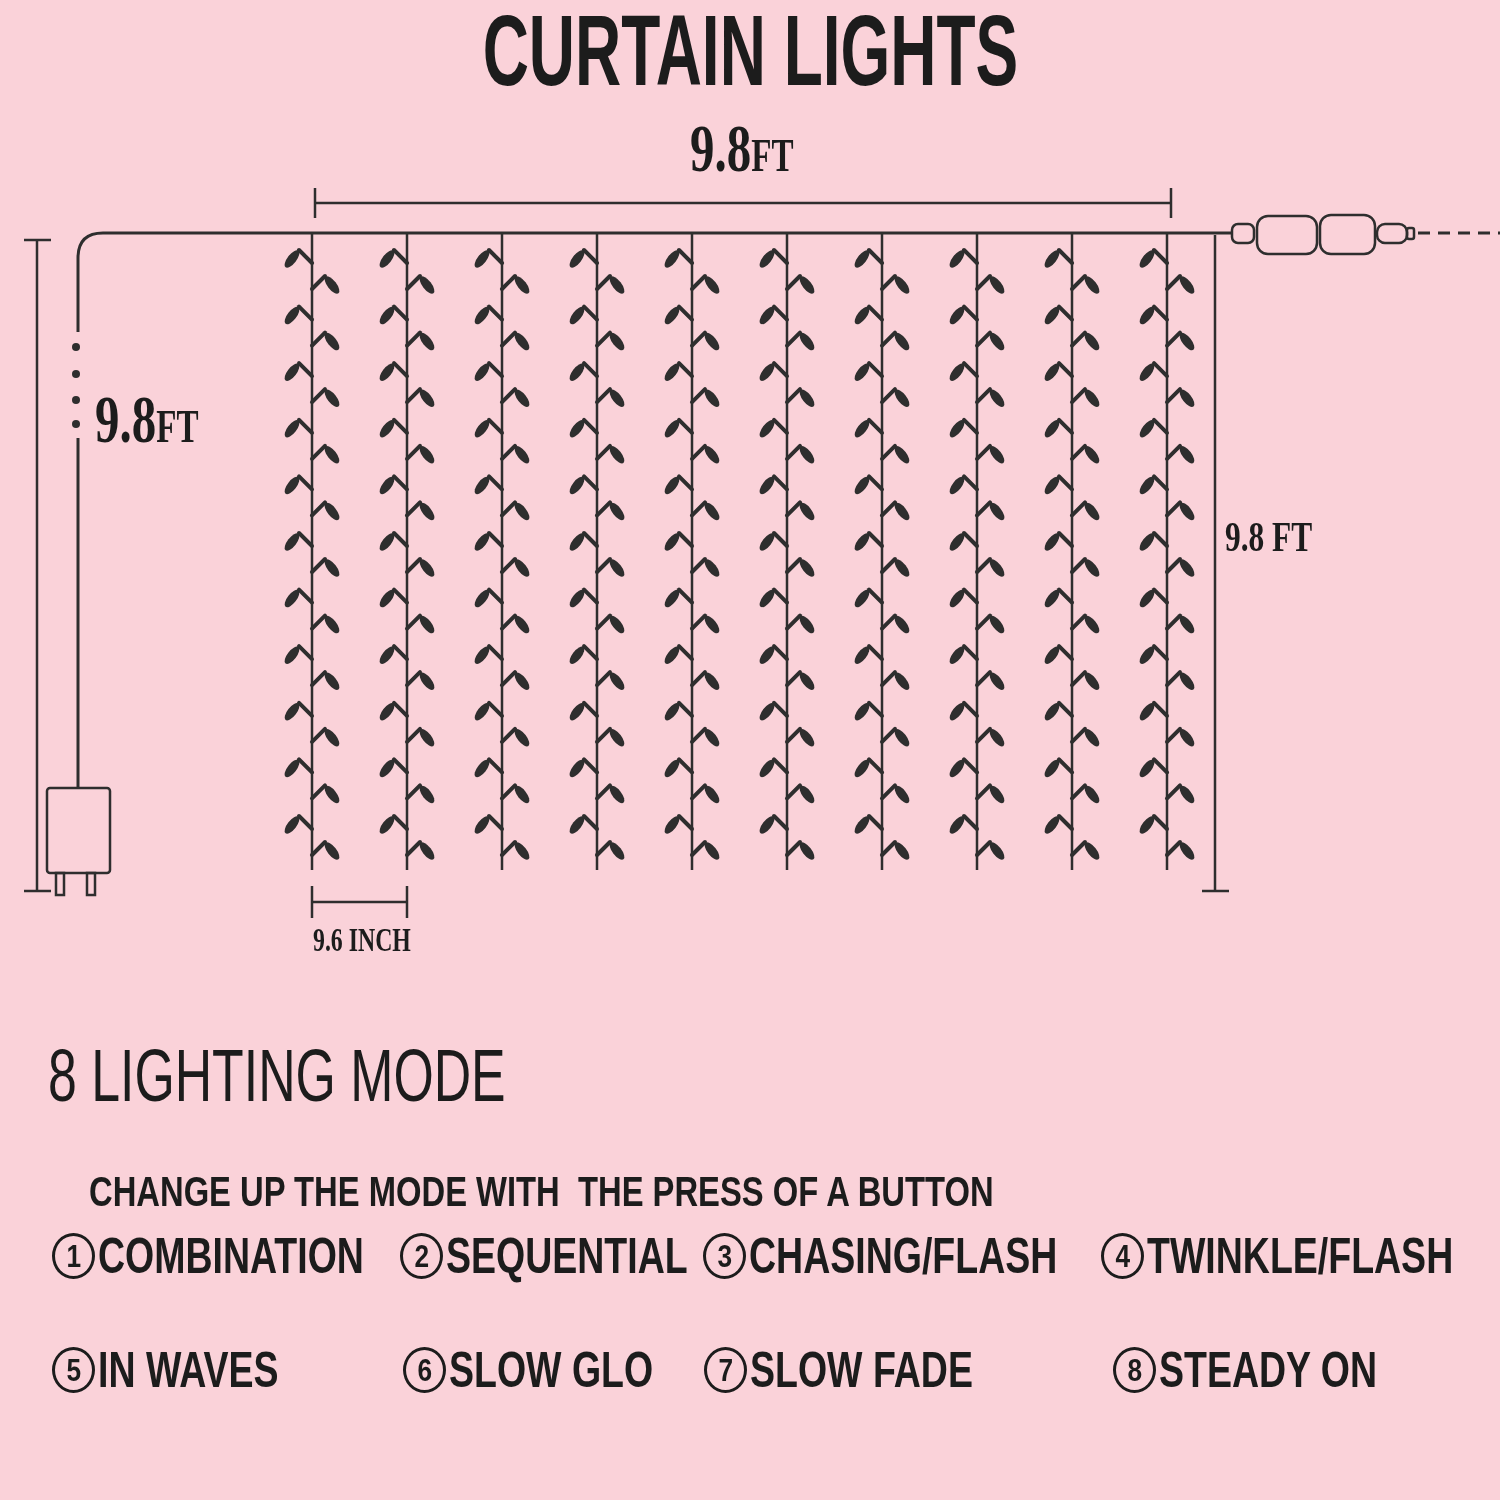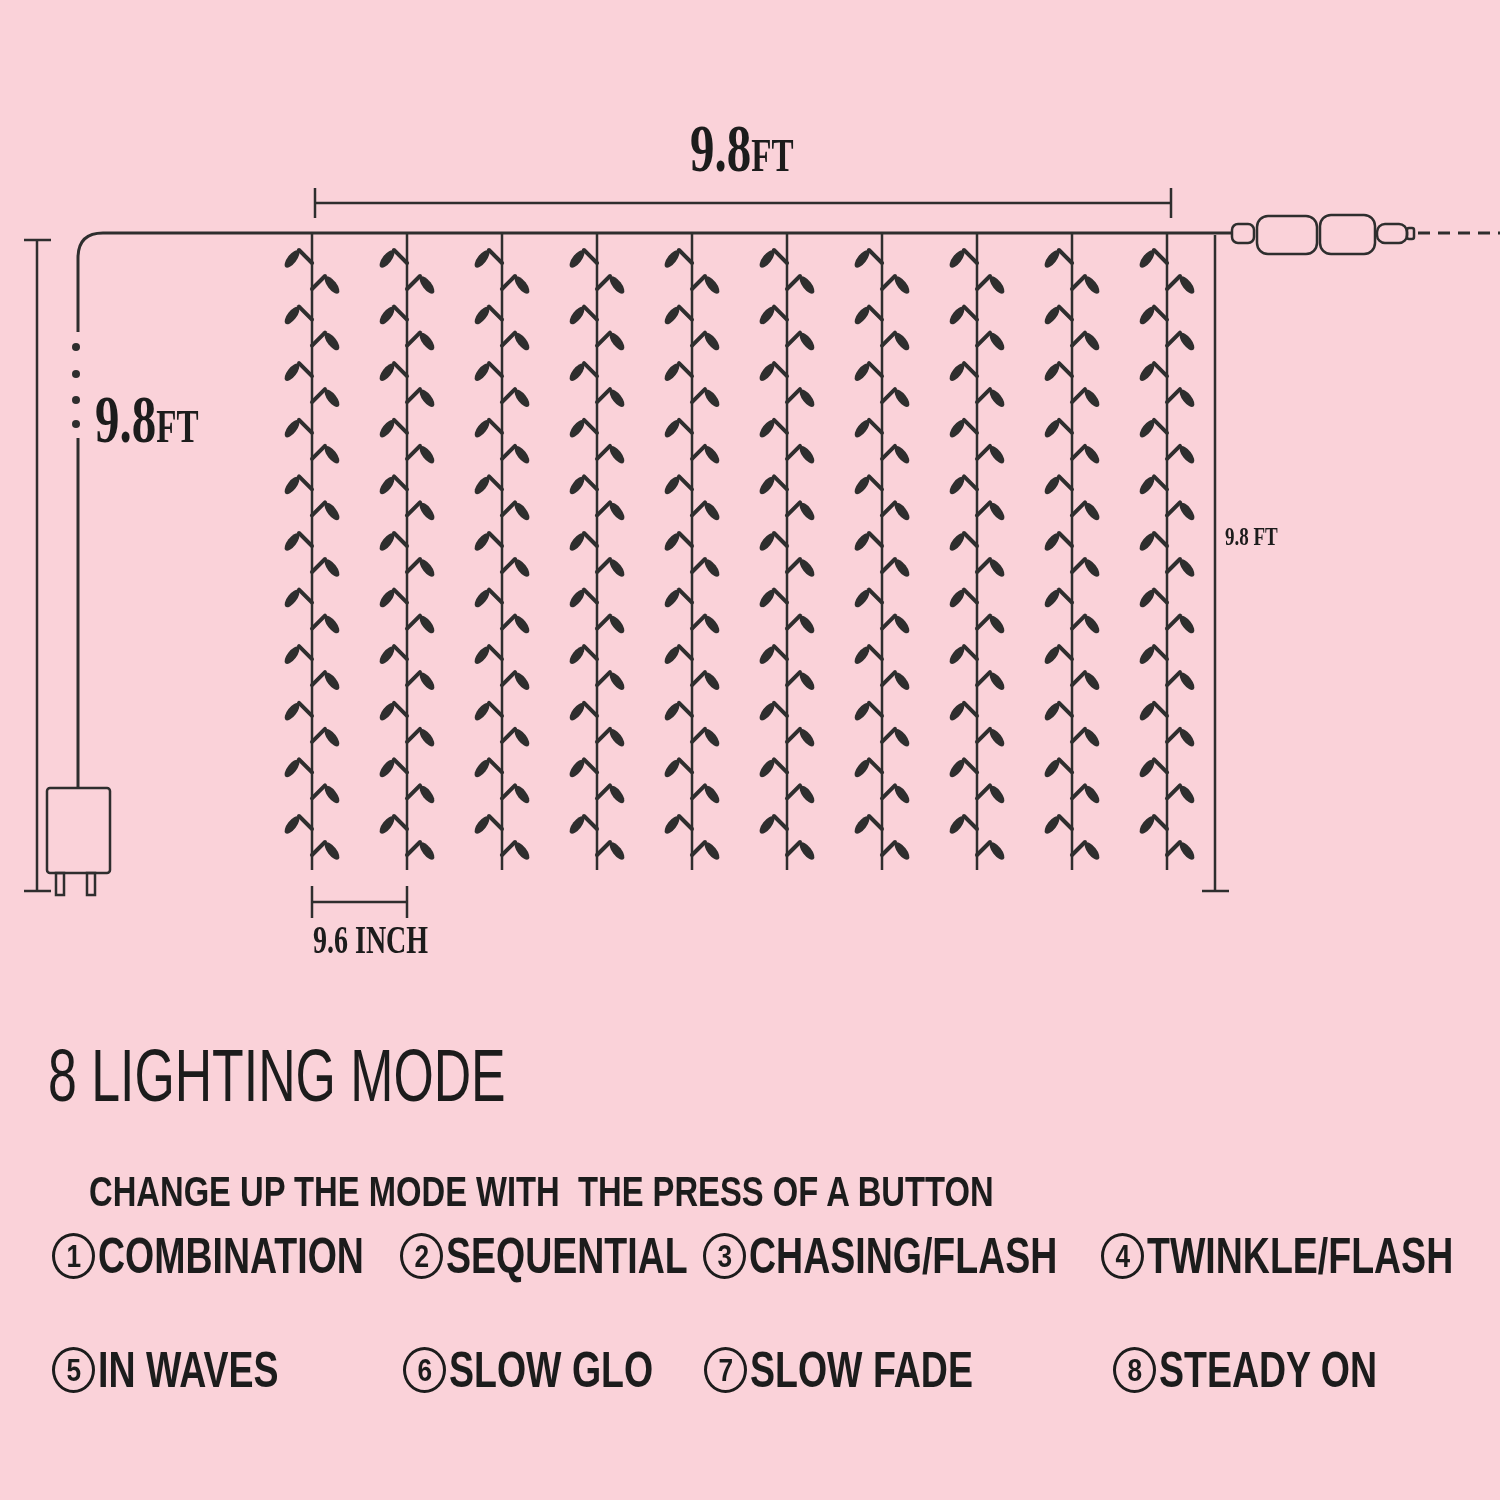--- a/index.html
+++ b/index.html
@@ -23,23 +23,23 @@
     white-space:nowrap;
   }
   .title .squeeze{display:inline-block;transform:scaleX(0.64);transform-origin:center;}
 
   .dim-label{font-weight:bold;white-space:nowrap;font-family:Liberation Serif, serif;}
   .squeezeL{display:inline-block;transform:scaleX(0.72);transform-origin:left center;}
 
   .dim-top{left:690px;top:114px;font-size:68px;line-height:68px;}
   .dim-left{left:95px;top:385px;font-size:68px;line-height:68px;}
   .dim-unit{font-size:46px;}
-  .dim-right{left:1225px;top:520px;font-size:26px;line-height:34px;}
+  .dim-right{left:1225px;top:520px;font-size:43px;line-height:34px;}
   .dim-right .squeezeL{transform:scaleX(0.73);}
-  .dim-spacing{left:313px;top:923px;font-size:40px;line-height:34px;}
+  .dim-spacing{left:313px;top:923px;font-size:34px;line-height:34px;}
   .dim-spacing .squeezeL{transform:scaleX(0.70);}
   .baseline-row{display:flex;align-items:baseline;}
 
   .modes-heading{
     left:48px;top:1039px;
     font-size:74px;line-height:74px;font-weight:normal;white-space:nowrap;
   }
   .modes-heading .squeezeL{transform:scaleX(0.70);}
   .modes-sub{
     left:42px;top:1129px;
@@ -581,20 +581,23 @@
           <path d="M1167 798.4000000000001 L1180 785.4000000000001" stroke-width="4" stroke-linecap="round"></path>
           <ellipse cx="1187" cy="794.4000000000001" rx="4.5" ry="10.5" fill="currentColor" stroke="none" transform="rotate(-38 1187 794.4000000000001)"></ellipse>
           <path d="M1167 829 L1154 816" stroke-width="4" stroke-linecap="round"></path>
           <ellipse cx="1147" cy="825" rx="4.5" ry="10.5" fill="currentColor" stroke="none" transform="rotate(38 1147 825)"></ellipse>
           <path d="M1167 855 L1180 842" stroke-width="4" stroke-linecap="round"></path>
           <ellipse cx="1187" cy="851" rx="4.5" ry="10.5" fill="currentColor" stroke="none" transform="rotate(-38 1187 851)"></ellipse>
         </g>
     </g>
   </svg>
 
+  <div class="abs title">
+    <span class="squeeze">CURTAIN LIGHTS</span>
+  </div>
 
   <div class="abs dim-label dim-top">
     <span class="squeezeL baseline-row">
       <span>9.8</span>
         <span class="dim-unit">FT</span>
     </span>
   </div>
 
   <div class="abs dim-label dim-left">
     <span class="squeezeL baseline-row">

